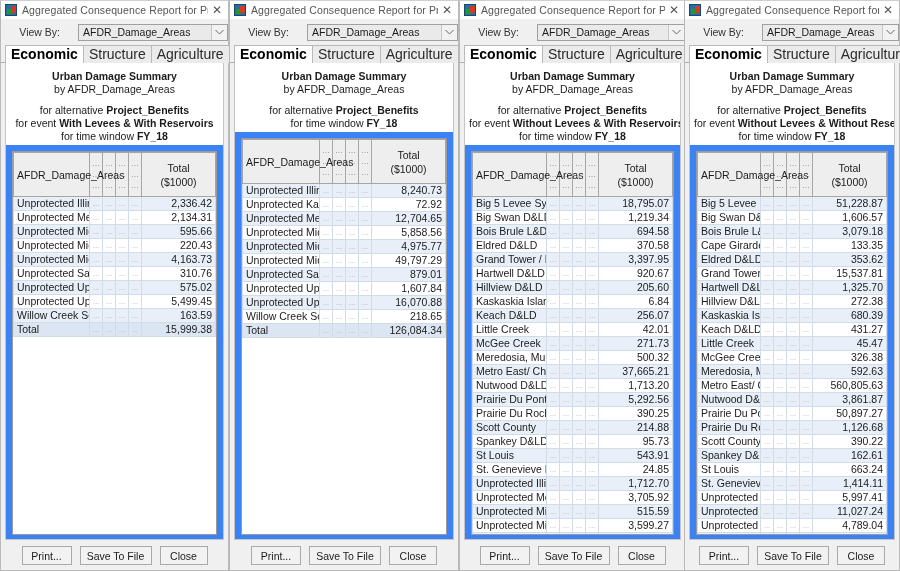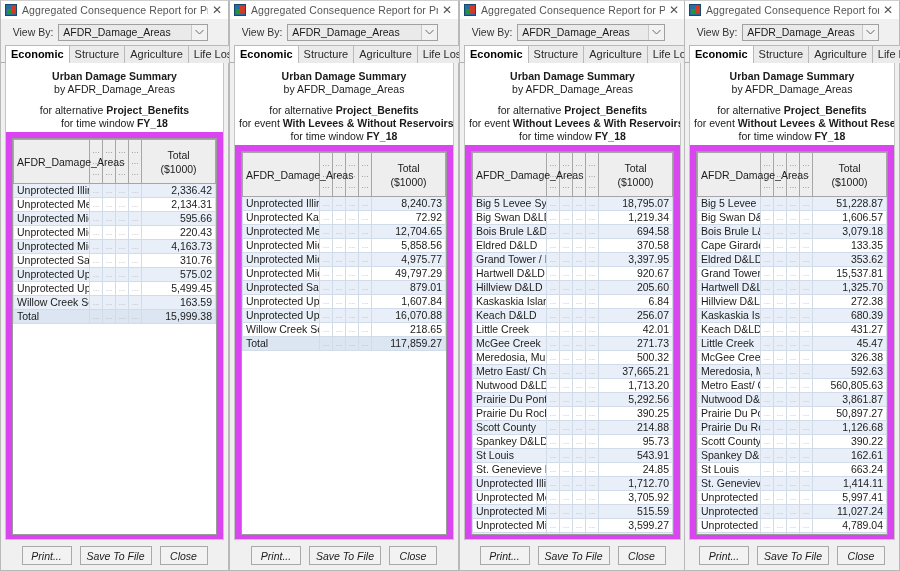--- a/index.html
+++ b/index.html
@@ -66,23 +66,23 @@
     color: #555;
     line-height: 19px;
     cursor: default;
   }
 
   
   .viewby-row {
     flex: 0 0 24px;
     display: flex;
     align-items: center;
-    justify-content: center;
-    padding-right: 8px;
+    justify-content: flex-end;
     background: #f0f0f0;
+    gap: 13px;
   }
   .viewby-label {
     font-size: 10.5px;
     color: #333;
     margin-right: 5px;
   }
   .combo {
     display: flex;
     align-items: stretch;
     height: 17px;
@@ -111,21 +111,21 @@
   
   .tabs {
     flex: 0 0 19px;
     display: flex;
     align-items: flex-end;
     padding-left: 4px;
     border-bottom: 1px solid #b0b0b0;
     background: #f0f0f0;
   }
   .tab {
-    font-size: 11px;
+    font-size: 14px;
     color: #2a2a2a;
     padding: 2px 5px 2px 5px;
     border: 1px solid #b9b9b9;
     border-bottom: none;
     background: #ebebeb;
     margin-right: -1px;
     line-height: 13px;
     white-space: nowrap;
     position: relative;
     top: 1px;
@@ -134,21 +134,21 @@
     background: #ffffff;
     font-weight: bold;
     color: #000;
     top: 1px;
     z-index: 2;
   }
 
   
   .panel {
     flex: 1 1 auto;
-    background: #d946ef;
+    background: #3b82f6;
     margin: 0 4px;
     border: 1px solid #c5c5c5;
     border-top: none;
     display: flex;
     flex-direction: column;
     overflow: hidden;
   }
   .summary-head {
     text-align: center;
     padding: 7px 4px 2px 4px;
@@ -226,21 +226,20 @@
   .btn {
     font-size: 10.5px;
     color: #1b1b1b;
     background: #f2f2f2;
     border: 1px solid #a9a9a9;
     padding: 2px 0;
     height: 19px;
     line-height: 14px;
     text-align: center;
     white-space: nowrap;
-    font-style: italic;
   }
   .btn.print { width: 50px; }
   .btn.save { width: 72px; }
   .btn.close { width: 48px; }
 </style>
 </head>
 <body>
 
 <div id="root">
     <div class="window" style="left: 0px; width: 229px; z-index: 1;">
@@ -266,20 +265,21 @@
         <div class="tab">Agriculture</div>
         <div class="tab">Life Loss</div>
         <div class="tab">Summary</div>
       </div>
       <div class="panel">
         <div class="summary-head">
           <div class="sh-line bold">Urban Damage Summary</div>
           <div class="sh-line">by AFDR_Damage_Areas</div>
           <div class="sh-gap"></div>
           <div class="sh-line"><span>for alternative </span><span style="font-weight: bold;">Project_Benefits</span></div>
+          <div class="sh-line"><span>for event </span><span style="font-weight: bold;">With Levees &amp; With Reservoirs</span></div>
           <div class="sh-line"><span>for time window </span><span style="font-weight: bold;">FY_18</span></div>
         </div>
         <div class="table-wrap">
           <table class="grid">
             <thead>
               <tr>
                 <th class="col-name">AFDR_Damage_Areas</th>
                 <th class="col-dots">
                   <span style="display:block">...</span>
                   <span style="display:block">...</span>
@@ -420,21 +420,20 @@
         <div class="tab">Agriculture</div>
         <div class="tab">Life Loss</div>
         <div class="tab">Summary</div>
       </div>
       <div class="panel">
         <div class="summary-head">
           <div class="sh-line bold">Urban Damage Summary</div>
           <div class="sh-line">by AFDR_Damage_Areas</div>
           <div class="sh-gap"></div>
           <div class="sh-line"><span>for alternative </span><span style="font-weight: bold;">Project_Benefits</span></div>
-          <div class="sh-line"><span>for event </span><span style="font-weight: bold;">With Levees &amp; Without Reservoirs</span></div>
           <div class="sh-line"><span>for time window </span><span style="font-weight: bold;">FY_18</span></div>
         </div>
         <div class="table-wrap">
           <table class="grid">
             <thead>
               <tr>
                 <th class="col-name">AFDR_Damage_Areas</th>
                 <th class="col-dots">
                   <span style="display:block">...</span>
                   <span style="display:block">...</span>
@@ -541,21 +540,21 @@
                 <td class="dots">...</td>
                 <td class="dots">...</td>
                 <td class="total">218.65</td>
               </tr>
               <tr class="total-row">
                 <td class="name">Total</td>
                 <td class="dots">...</td>
                 <td class="dots">...</td>
                 <td class="dots">...</td>
                 <td class="dots">...</td>
-                <td class="total">117,859.27</td>
+                <td class="total">126,084.34</td>
               </tr>
             </tbody>
           </table>
         </div>
       </div>
       <div class="footer">
         <button class="btn print">Print...</button>
         <button class="btn save">Save To File</button>
         <button class="btn close">Close</button>
       </div>

